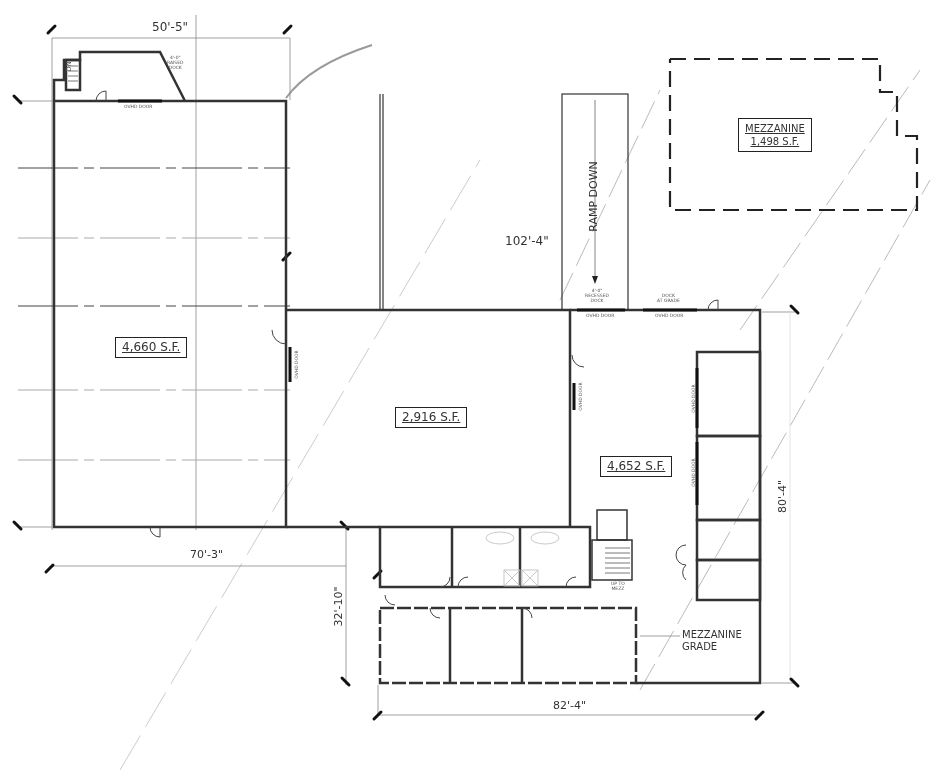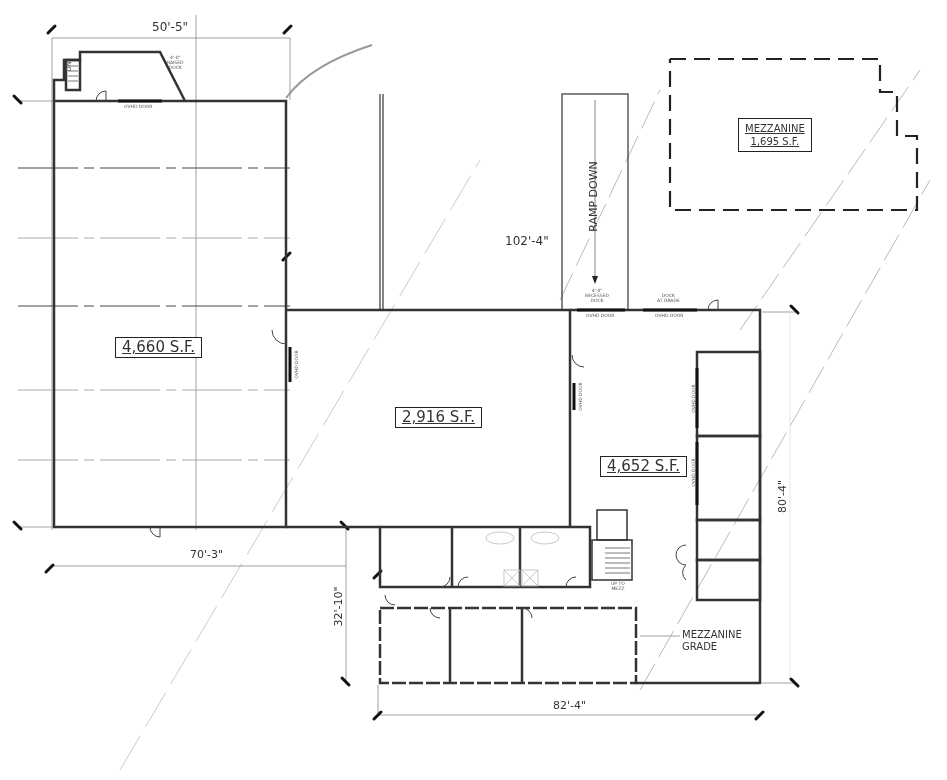--- a/index.html
+++ b/index.html
@@ -1,19 +1,19 @@
 <!DOCTYPE html>
 <html><head>
 <meta charset="utf-8">
 <style>
   html, body { margin:0; padding:0; background:#ffffff; }
   body { width:947px; height:780px; position:relative; overflow:hidden; font-family:"DejaVu Sans", sans-serif; }
   svg { position:absolute; left:0; top:0; }
   .lbl { position:absolute; color:#333; font-family:"DejaVu Sans", sans-serif; white-space:nowrap; }
-  .box { position:absolute; border:1.5px solid #222; background:#fff; text-align:center; color:#333; font-size:15px; padding:3px 6px; }
+  .box { position:absolute; border:1.5px solid #222; background:#fff; text-align:center; color:#333; font-size:12px; padding:3px 6px; }
   .box span { display:block; text-decoration:underline; line-height:13px; }
   .dim { font-size:11px; color:#333; }
   .tiny { font-size:4.5px; color:#555; text-align:center; line-height:5px; }
   .vert { transform:rotate(-90deg); transform-origin:center center; }
 </style>
 </head>
 <body>
 
 <svg width="947" height="780" viewBox="0 0 947 780">
   <g fill="none" stroke="#bbb" stroke-width="1">
@@ -163,21 +163,21 @@
   </div>
 <div class="box" style="left:395px;top:407px;">
     <span>2,916 S.F.</span>
   </div>
 <div class="box" style="left:600px;top:456px;">
     <span>4,652 S.F.</span>
   </div>
 
 <div class="box" style="left:738px;top:118px;font-size:10px;">
   <span>MEZZANINE</span>
-  <span>1,695 S.F.</span>
+  <span>1,498 S.F.</span>
 </div>
 
 <div class="lbl" style="left:682px;top:629px;font-size:10px;line-height:12px;">
   <div>MEZZANINE</div>
   <div>GRADE</div>
 </div>
 
 <div class="lbl vert" style="left:548px;top:190px;font-size:11px;width:90px;text-align:center;">RAMP DOWN</div>
 
 <div class="lbl dim" style="left:152px;top:20px;font-size:12px;">50'-5"</div>

